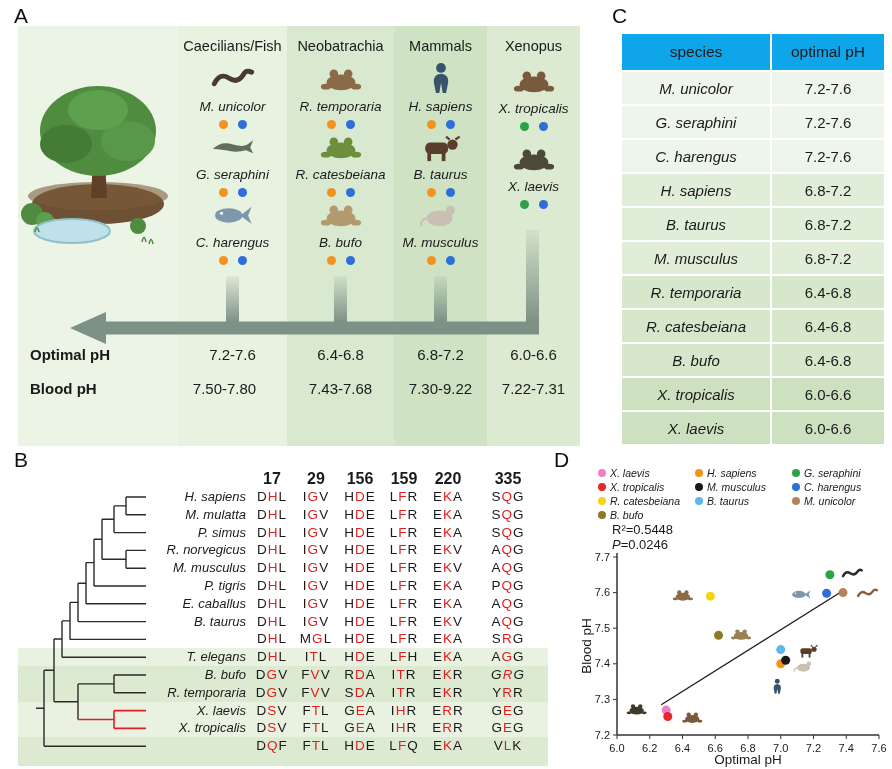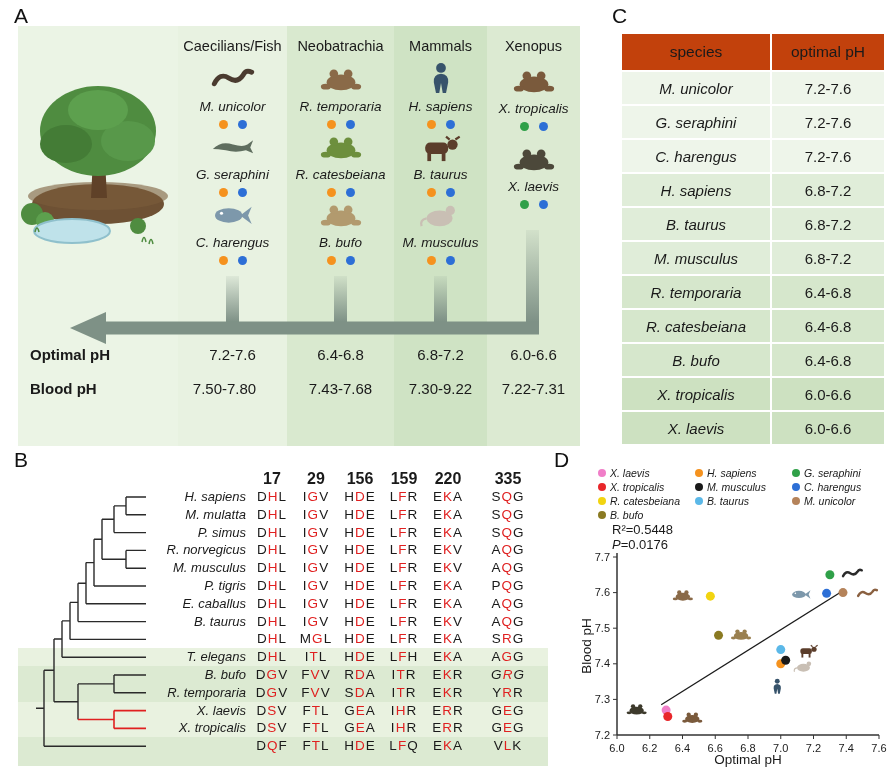--- a/index.html
+++ b/index.html
@@ -20,21 +20,21 @@
   
   #panelC{position:absolute;left:622px;top:34px;width:262px;height:412px}
   .c-row{display:flex;height:34px;border-bottom:2px solid #fff}
   .c-head{height:38px}
   .c-head .c-cell{background:#d8d6ec;font-style:normal;font-size:15.5px}
   .c-cell{display:flex;align-items:center;justify-content:center;font-size:15px}
   .c-s{width:150px;border-right:2px solid #fff;font-style:italic}
   .c-p{width:112px}
   .g0 .c-cell{background:#eef5ea}.g1 .c-cell{background:#e0edd9}
   .g2 .c-cell{background:#d6e7cc}.g3 .c-cell{background:#cde1c1}
-  .c-head .c-cell{background:#c2410c}
+  .c-head .c-cell{background:#0ea5e9}
   
   #panelB{position:absolute;left:18px;top:460px;width:530px;height:306px}
   .b-band{position:absolute;left:0;width:100%}
   .b-pos{position:absolute;top:10px;font-weight:bold;font-size:16px;text-align:center}
   .b-row{position:absolute;left:0;width:100%;height:18px}
   .b-name{position:absolute;left:0;top:1px;width:228px;text-align:right;font-style:italic;font-size:13px;white-space:nowrap}
   .b-cell{position:absolute;top:1px;text-align:center;font-size:13.5px;letter-spacing:1px}
   
   #dLegend{position:absolute;left:598px;top:467px;width:292px;height:58px}
   .lg-item{position:absolute;display:flex;align-items:center;gap:4px}
@@ -414,21 +414,21 @@
       <span class="lg-dot" style="background:#2D6FD6"></span>
       <span class="lg-label">C. harengus</span>
     </div>
     <div class="lg-item" style="left: 194px; top: 28px;">
       <span class="lg-dot" style="background:#B5835A"></span>
       <span class="lg-label">M. unicolor</span>
     </div>
   </div>
 <div id="dStats">
   <div>R²=0.5448</div>
-  <div><span style="font-style:italic">P</span><span>=0.0176</span></div>
+  <div><span style="font-style:italic">P</span><span>=0.0246</span></div>
 </div>
 <svg id="dPlot" width="312" height="269" viewBox="0 0 312 269">
     <line x1="37" y1="235" x2="299" y2="235" stroke="#333" stroke-width="1.5"></line>
     <line x1="37" y1="235" x2="37" y2="53" stroke="#333" stroke-width="1.5"></line>
     <line x1="37" y1="235" x2="37" y2="239" stroke="#333"></line>
     <text x="37" y="252" text-anchor="middle" font-size="11" fill="#1a1a1a">6.0</text>
     <line x1="69.75000000000003" y1="235" x2="69.75000000000003" y2="239" stroke="#333"></line>
     <text x="69.75000000000003" y="252" text-anchor="middle" font-size="11" fill="#1a1a1a">6.2</text>
     <line x1="102.50000000000007" y1="235" x2="102.50000000000007" y2="239" stroke="#333"></line>
     <text x="102.50000000000007" y="252" text-anchor="middle" font-size="11" fill="#1a1a1a">6.4</text>

